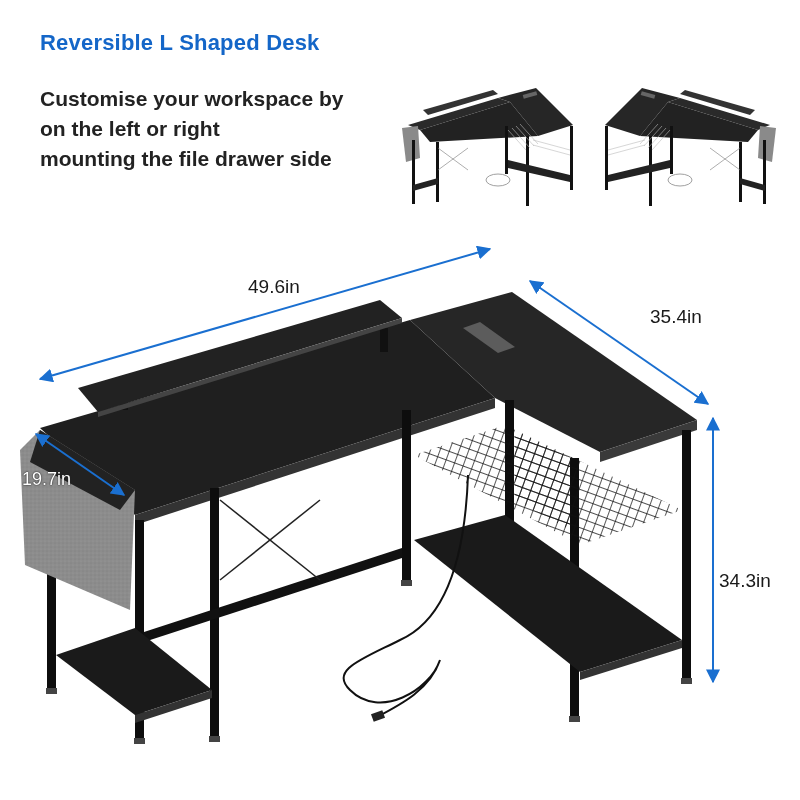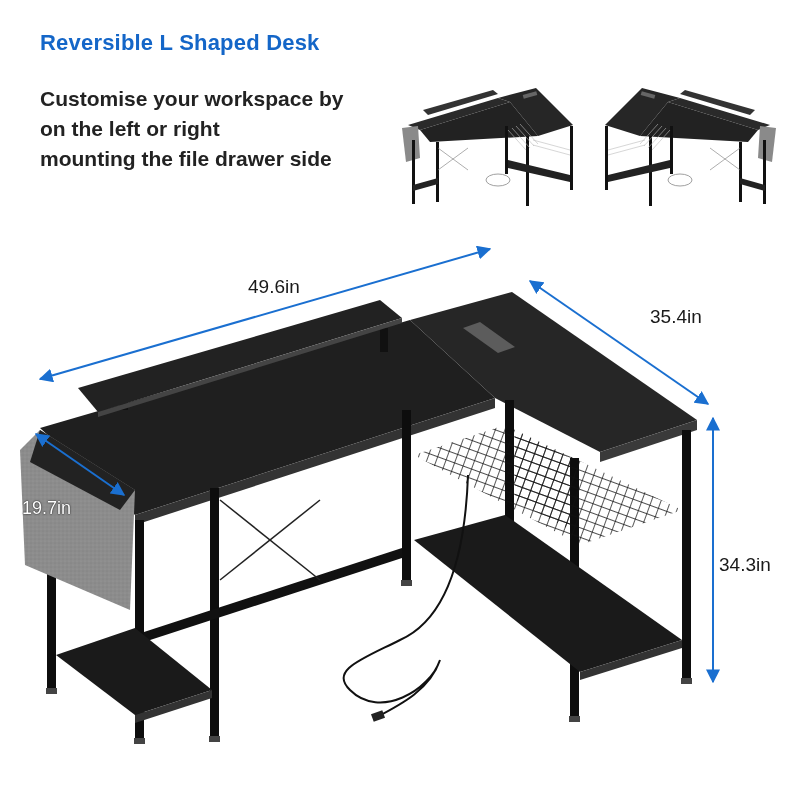--- a/index.html
+++ b/index.html
@@ -7,22 +7,22 @@
     .title { position: absolute; left: 40px; top: 30px; font-size: 22px; font-weight: bold; color: #1466c8; letter-spacing: 0.2px; white-space: nowrap; }
     .subtitle { position: absolute; left: 40px; top: 84px; width: 340px; font-size: 21px; line-height: 30px; color: #222222; font-weight: bold; }
     .subtitle span { display: block; white-space: nowrap; }
     .thumb { position: absolute; top: 80px; width: 180px; height: 130px; }
     .thumb-left { left: 398px; }
     .thumb-right { left: 600px; }
     .main-illust { position: absolute; left: 0; top: 230px; width: 800px; height: 570px; }
     .dim-label { position: absolute; font-size: 19px; color: #1a1a1a; white-space: nowrap; }
     .dim-width { left: 248px; top: 276px; }
     .dim-depth { left: 606px; top: 306px; margin-left: 44px; }
-    .dim-height { left: 719px; top: 554px; text-align: center; }
-    .dim-side { left: 22px; top: 498px; font-size: 18px; color: #ffffff; text-shadow: 0 0 2px #333, 0 0 1px #000; }
+    .dim-height { left: 719px; top: 570px; text-align: center; }
+    .dim-side { left: 22px; top: 469px; font-size: 18px; color: #ffffff; text-shadow: 0 0 2px #333, 0 0 1px #000; }
     svg { display: block; }
   </style>
 </head>
 <body>
 
 <div class="title">Reversible L Shaped Desk</div>
 
 <div class="subtitle">
   <span>Customise your workspace by</span>
   <span>on the left or right</span>

